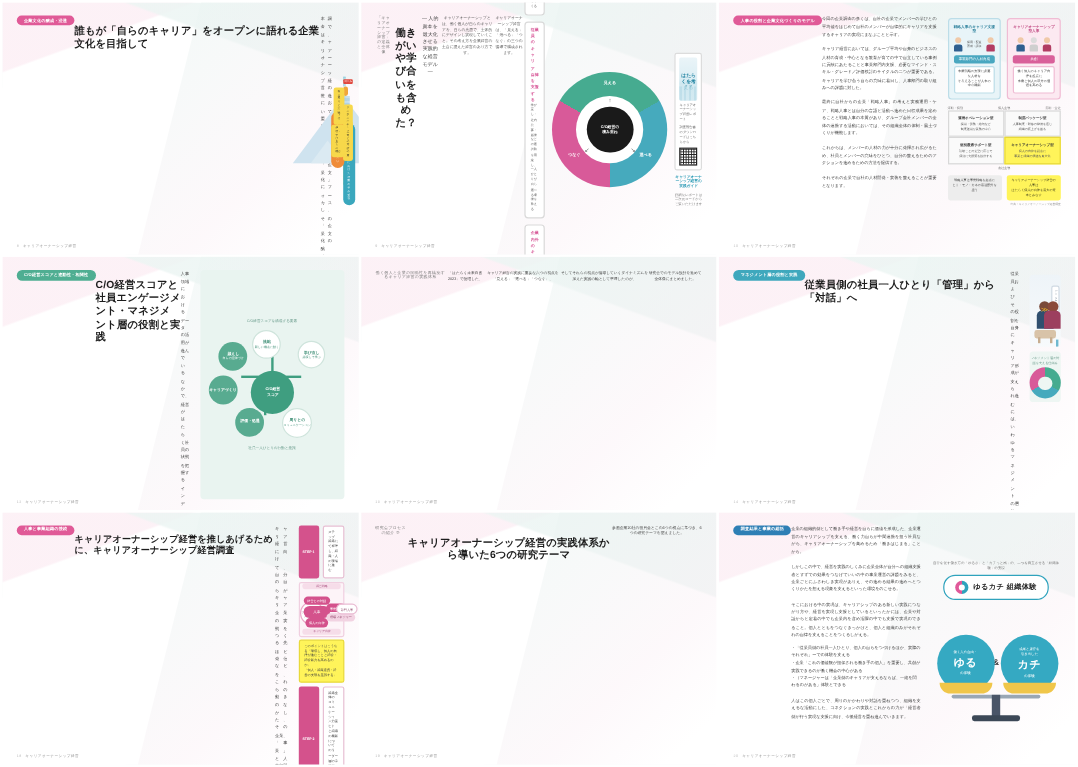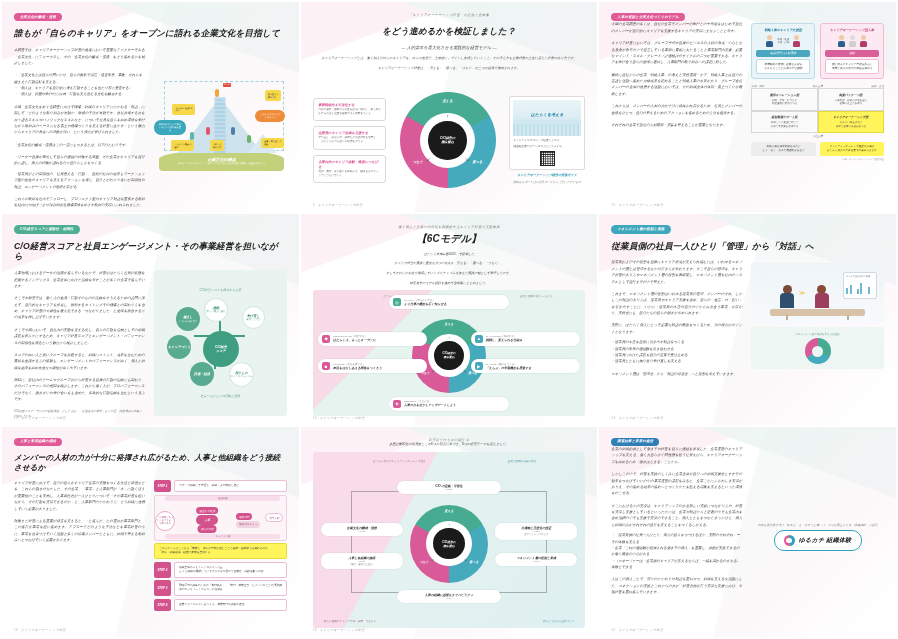--- a/index.html
+++ b/index.html
@@ -18,22 +18,21 @@
     gap: 2px;
     background: #ffffff;
     padding: 2px;
   }
   .slide {
     position: relative;
     background: #ffffff;
     overflow: hidden;
     padding: 11px 12px 9px 12px;
     display: flex;
-    flex-direction: column;
-    font-style: italic;
+    flex-direction: row;
   }
   
   .slide::before {
     content: "";
     position: absolute; inset: 0;
     background:
       linear-gradient(200deg, rgba(236,245,243,.85) 0 22%, rgba(255,255,255,0) 22.6%),
       linear-gradient(160deg, rgba(252,238,244,.8) 0 18%, rgba(255,255,255,0) 18.6%);
     pointer-events: none;
   }
@@ -353,21 +352,21 @@
       </div>
     </div>
     <div class="foot">
       <span class="pg">8</span>
       <span>キャリアオーナーシップ経営</span>
     </div>
   </section>
 
   <section class="slide">
     <div class="kicker-ctr">「キャリアオーナーシップ経営」の定義と全体像</div>
-    <h1 class="stitle ctr">をどう進めるかを検証しました？</h1>
+    <h1 class="stitle ctr">働きがいや学び合いをも含めた？</h1>
     <div class="sub-ctr">― 人的資本を最大化させる実践的な経営モデル ―</div>
     <div class="sub-ctr" style="font-size:3.2px;color:#555;">キャリアオーナーシップとは、働く個人が自らのキャリアを、自らの意思で、主体的にデザインし実現していくこと。その考え方を企業経営の土台に据えた経営のあり方です。</div>
     <div class="sub-ctr" style="font-size:3.2px;color:#555;margin-bottom:7px;">キャリアオーナーシップ経営は、「見える」「選べる」「つなぐ」の三つの循環で構成されます。</div>
 
     <div class="s2-figrow">
       <div class="s2-left">
         <div class="s2-box">
           <div style="font-weight:bold;color:#d85a99;">事業戦略性を可視化する</div>
           <div style="font-size:2.6px;color:#666;">自社の事業・組織の方向性を社内に開示し、働く個人が自らの立ち位置を理解できる状態をつくる</div>
         </div>
@@ -511,21 +510,21 @@
       </div>
     </div>
     <div class="foot">
       <span class="pg">10</span>
       <span>キャリアオーナーシップ経営</span>
     </div>
   </section>
 
   <section class="slide">
     <span class="badge green">C/O経営スコアと連動性・相関性</span>
-    <h1 class="stitle">C/O経営スコアと社員エンゲージメント・その事業経営を担いながら</h1>
+    <h1 class="stitle">C/O経営スコアと社員エンゲージメント・マネジメント層の役割と実践</h1>
     <div class="body">
       <div class="col-text">
         <p class="para">人事領域におけるデータの活用が進んでいるなかで、経営がはたらく社員の状態を把握するインデックス、企業全体に向けた指標を示すことが多くの企業で進んでいます。</p>
         <p class="para">そこで本研究では、働く人の意識・行動そのものの指標をそろえるための設問に加えて、自律的なキャリアを形成し、挑戦するタイミングでの職場との関わり方を含め、キャリア経営の可能性を最大化できる「つながりました」と意味を総合するかの成果を押し上げていきます。</p>
         <p class="para">そこで今回において、自社内の実態を見える化し、自らの行動を指標としての組織課題を明らかにするため、キャリア経営スコアとエンゲージメント・パフォーマンスの関係性を測るという観点から検証しました。</p>
         <p class="para">スコアの高い人と低いグループを比較すると、組織にコミット、成果を生むための貢献を意識する方の姿勢も、エンゲージメントやパフォーマンスが高く、個人と組織を結果を高め有意な可能性が高く出ています。</p>
         <p class="para">同時に、自社内のチームやグループ内から経営する自身の行動の指標にも関わり、そのパフォーマンスの相関を検証します。これから働く人が、プロパフォーマンスだけでなく、働きがいや学び合いをも含めた、多角的な行動指標を生むという見方です。</p>
         <p class="para" style="font-size:2.8px;color:#777;">C/O経営スコア「自らの行動指標値」とした点は、「社会接点の場所」などの面、経営環境の中核と、行動も上がる。</p>
       </div>
       <div class="col-fig">
@@ -571,21 +570,20 @@
       </div>
     </div>
     <div class="foot">
       <span class="pg">12</span>
       <span>キャリアオーナーシップ経営</span>
     </div>
   </section>
 
   <section class="slide">
     <div class="kicker-ctr">働く個人と企業の関係性を再構築するキャリア経営の実践体系</div>
-    <h1 class="stitle ctr" style="font-size:10px;margin:4px 0 6px;">【6Cモデル】</h1>
     <div class="sub-ctr" style="font-size:3.1px;">「はたらく未来白書2023」で提唱した、</div>
     <div class="sub-ctr" style="font-size:3.1px;">キャリア経営の実践に重要な六つの視点を「見える」「選べる」「つなぐ」、</div>
     <div class="sub-ctr" style="font-size:3.1px;">そしてそれらの視点が循環していくダイナミズムを加えた実践の軸として整理したのが、</div>
     <div class="sub-ctr" style="font-size:3.1px;margin-bottom:5px;">研究会でのモデル設計を進めて全体像にまとめました。</div>
 
     <div class="full-fig">
       <div class="sixc-bg">
         <div class="sixc-inner">
           <div class="axis-lab" style="left:26%;top:3%;">はたらく個人の視点 ― 選べる・つなぐ</div>
           <div class="axis-lab" style="right:12%;top:3%;">企業と組織の視点 ― 見える</div>
@@ -707,21 +705,21 @@
       </div>
     </div>
     <div class="foot">
       <span class="pg">14</span>
       <span>キャリアオーナーシップ経営</span>
     </div>
   </section>
 
   <section class="slide">
     <span class="badge pink">人事と事業組織の接続</span>
-    <h1 class="stitle" style="font-size:7.6px;">メンバーの人材の力が十分に発揮され広がるため、人事と他組織をどう接続させるか</h1>
+    <h1 class="stitle" style="font-size:7.6px;">キャリアオーナーシップ経営を推しあげるために、キャリアオーナーシップ経営調査</h1>
     <div class="body">
       <div class="col-text">
         <p class="para">キャリア経営に向けて、自分の自らがキャリア企業の実態をつくる先ほど発信などを、これらの動きのなかした、その企業、「事業」と人事部門が「本」に動くほうが重要性のことを実感し、人事責任者が一人ひとりについて「その事業経営を担いながら、その行動を実現できるのか」と、人事部門のかかわり方、どう組織に連携していく必要がありました。</p>
         <p class="para">対象まと経営による重要が発言を支えると、「と進んだ、との重ねが事業部門と、この進行が事業を担い進めます。アプローチどのような手法などを事業経営の中に、事業を位置づけていく活動と多くの現場メンバーとともに、組織で整える取組みへとつなげていく必要があります。</p>
       </div>
       <div class="col-fig" style="align-items:flex-start;">
         <div class="steps">
 
           <div class="step-row">
             <div class="step-tag">STEP 1</div>
@@ -762,20 +760,21 @@
       </div>
     </div>
     <div class="foot">
       <span class="pg">18</span>
       <span>キャリアオーナーシップ経営</span>
     </div>
   </section>
 
   <section class="slide">
     <div class="kicker-ctr">研究会プロセスの紹介 ②</div>
+    <h1 class="stitle ctr">キャリアオーナーシップ経営の実践体系から導いた6つの研究テーマ</h1>
     <div class="sub-ctr" style="font-size:3.2px;margin-bottom:6px;">参画企業20社の役員会とこの6つの視点に基づき、6つの研究テーマを据えました。</div>
 
     <div class="full-fig">
       <div class="rt-bg">
         <div class="rt-note" style="left:22%;top:4%;">はたらく個人のキャリアオーナーシップ視点</div>
         <div class="rt-note teal" style="right:18%;top:4%;">企業と組織の成長の視点</div>
 
         <div style="position:absolute;left:14%;right:14%;top:22%;bottom:20%;border:.5px solid rgba(90,90,90,.45);"></div>
 
         <div class="donut-wrap" style="position:absolute;left:50%;top:52%;transform:translate(-50%,-50%);width:78px;height:78px;">
@@ -845,20 +844,39 @@
         </ul>
         <p class="para">人はこの個人ごとで、周りのかかわりや対話を重ねつつ、組織を支えるな活動にした、コネクションの実践とこれからの力が「経営者側が行う実現な支援に向け、今後経営を重ね進んでいきます。</p>
       </div>
       <div class="col-fig">
         <div class="bal-wrap">
           <div class="bal-cap">自律を促す働き方の「ゆるさ」と「カチっと感」の、二つを両立させる「組織体験」の実現</div>
           <div class="bal-title">
             <span class="logo"></span>
             <span class="tx">ゆるカチ 組織体験</span>
           </div>
+          <div class="scale">
+            <div class="amp">&amp;</div>
+            <div class="pan" style="left:4%;">
+              <span class="small">働く人の自由・</span>
+              <span class="big">ゆる</span>
+              <span class="tail">の体験</span>
+            </div>
+            <div class="cup" style="left:6%;"></div>
+            <div class="pan" style="right:2%;">
+              <span class="small" style="white-space:pre-line;">成果と規律を
+引き出した</span>
+              <span class="big">カチ</span>
+              <span class="tail">の体験</span>
+            </div>
+            <div class="cup" style="right:4%;"></div>
+            <div class="beam"></div>
+            <div class="stand"></div>
+            <div class="base"></div>
+          </div>
         </div>
       </div>
     </div>
     <div class="foot">
       <span class="pg">20</span>
       <span>キャリアオーナーシップ経営</span>
     </div>
   </section>
 
 </div>

